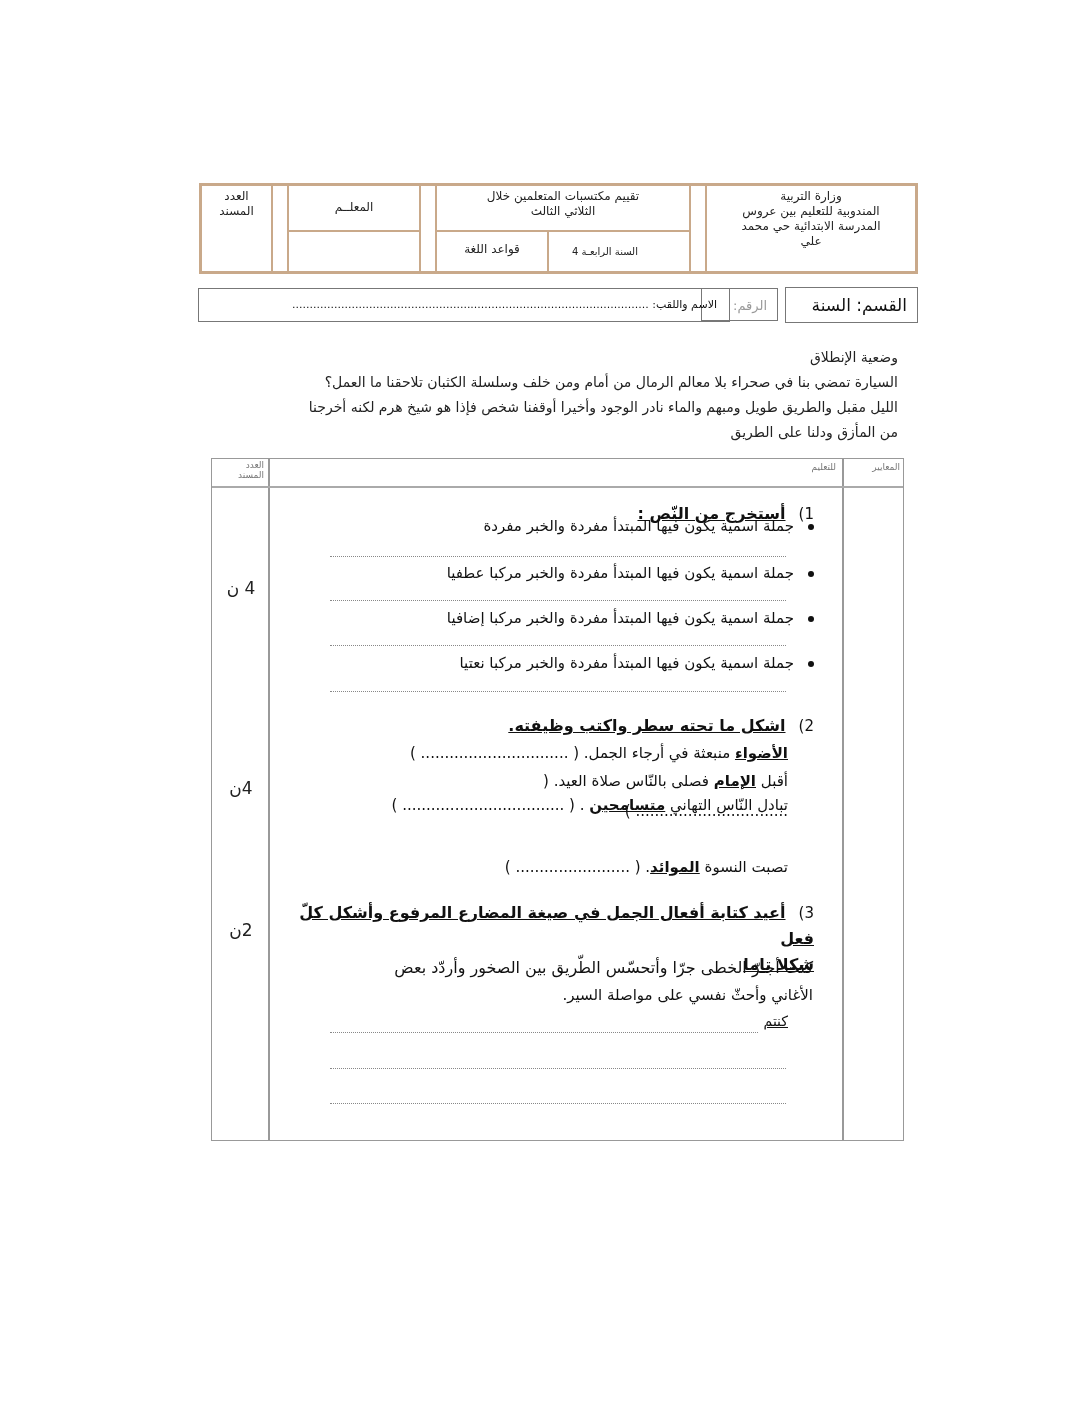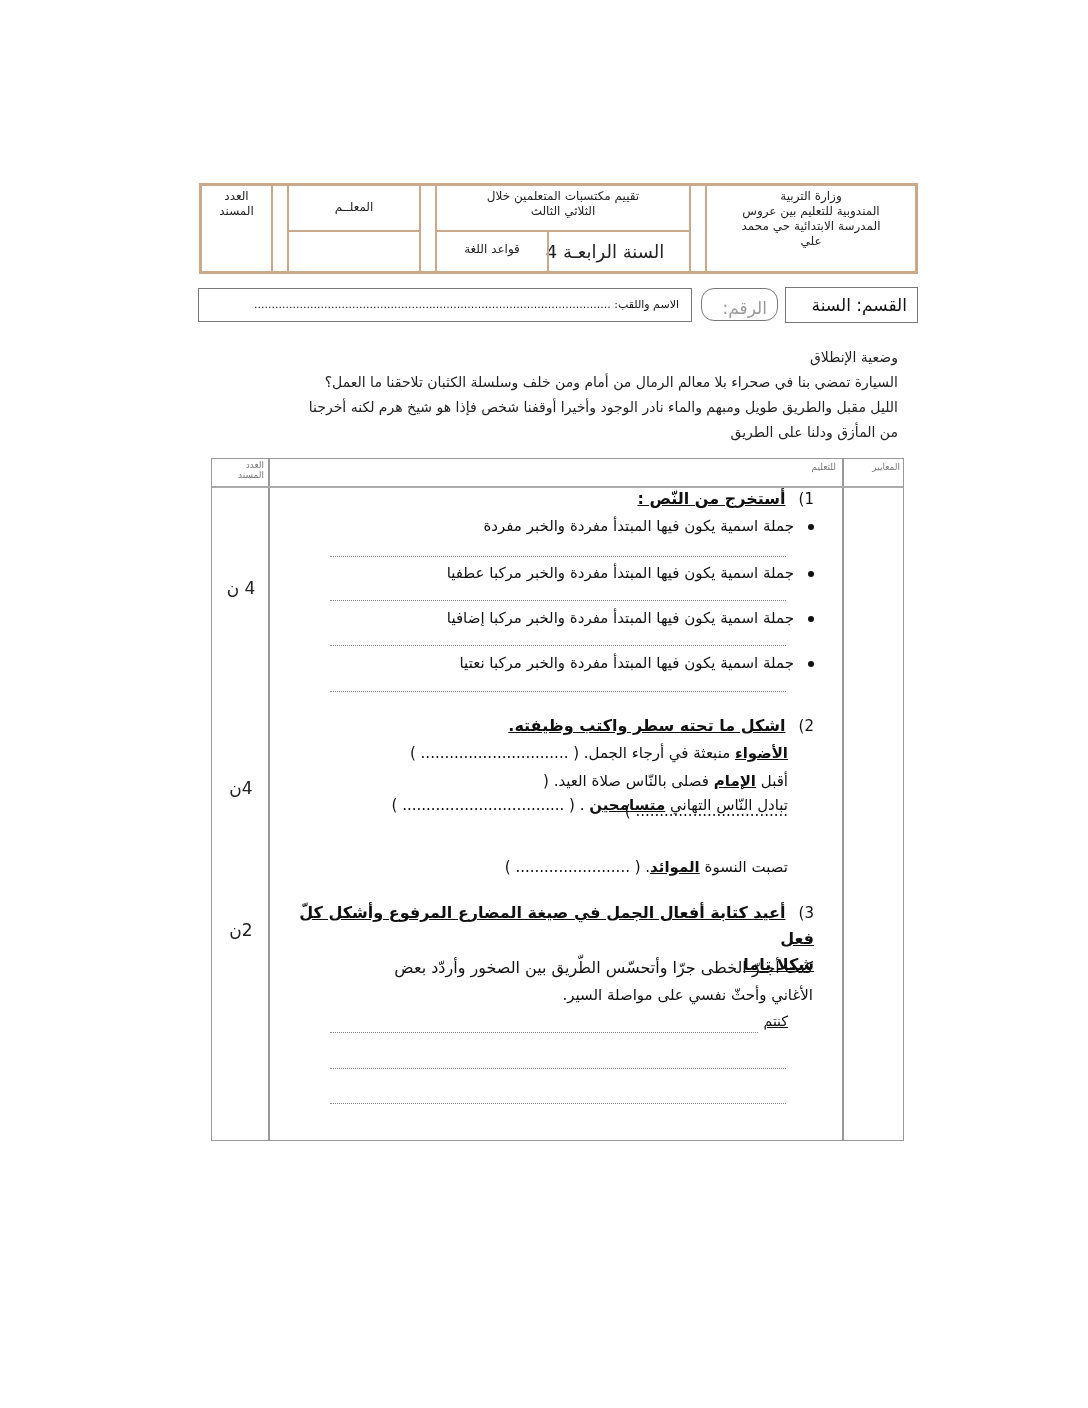--- a/index.html
+++ b/index.html
@@ -10,22 +10,22 @@
   .hdr { position: absolute; left: 199px; top: 183px; width: 719px; height: 91px;
          border: 3px solid #c9a98a; box-sizing: border-box; direction: rtl; }
   .hdr .cell { position: absolute; top: 0; bottom: 0; box-sizing: border-box; }
   .hdr .vline { position: absolute; top: 0; bottom: 0; width: 2px; background: #c9a98a; }
   .hdr .hline { position: absolute; height: 2px; background: #c9a98a; }
   .hdr .txt { font-size: 12px; line-height: 15px; text-align: center; color: #222; }
 
   
   .infobox { position: absolute; border: 1.5px solid #777; box-sizing: border-box; direction: rtl; }
   .info-class { left: 785px; top: 287px; width: 133px; height: 36px; font-size: 17px; }
-  .info-num   { left: 701px; top: 288px; width: 77px;  height: 33px; font-size: 17px; color: #999; border-radius: 13px; }
-  .info-name  { left: 198px; top: 288px; width: 494px; height: 34px; font-size: 11px; }
+  .info-num   { left: 701px; top: 288px; width: 77px;  height: 33px; font-size: 13px; color: #999; }
+  .info-name  { left: 198px; top: 288px; width: 532px; height: 34px; font-size: 11px; }
 
   
   .intro { position: absolute; left: 200px; top: 345px; width: 698px; direction: rtl;
            font-size: 14px; line-height: 25px; color: #222; text-align: right; }
 
   
   .main { position: absolute; left: 211px; top: 458px; width: 693px; height: 683px;
           border: 1.5px solid #999; box-sizing: border-box; }
   .main .v { position: absolute; top: 0; bottom: 0; width: 1.5px; background: #999; }
   .main .h { position: absolute; left: 0; right: 0; height: 1.5px; background: #aaa; }
@@ -55,21 +55,21 @@
     <div>علي</div>
   </div>
   <div class="vline" style="right:208px;"></div>
   <div class="vline" style="right:224px;"></div>
 
   <div class="cell txt" style="right:226px;width:252px;height:44px;padding-top:3px;">
     <div>تقييم مكتسبات المتعلمين خلال</div>
     <div>الثلاثي الثالث</div>
   </div>
   <div class="hline" style="right:226px;width:252px;top:44px;"></div>
-  <div class="cell txt" style="right:226px;width:168px;top:46px;padding-top:12px;font-size:18px;">
+  <div class="cell txt" style="right:226px;width:168px;top:46px;padding-top:12px;font-size:10px;">
     <span>السنة الرابعـة 4</span>
   </div>
   <div class="vline" style="right:366px;top:46px;"></div>
   <div class="cell txt" style="right:368px;width:110px;top:46px;padding-top:10px;">
     <span>قواعد اللغة</span>
   </div>
   <div class="vline" style="right:478px;"></div>
   <div class="vline" style="right:494px;"></div>
 
   <div class="cell txt" style="right:496px;width:130px;height:44px;padding-top:14px;">
@@ -112,21 +112,21 @@
   <div class="colhead" style="left:4px;top:1px;width:48px;text-align:right;">
     <div>العدد</div>
     <div>المسند</div>
   </div>
 </div>
 
 <div class="score" style="top:578px;">4 ن</div>
 <div class="score" style="top:778px;">4ن</div>
 <div class="score" style="top:920px;">2ن</div>
 
-<div class="q" style="right:274px;top:489px;">
+<div class="q" style="right:274px;top:504px;">
   <span class="qnum">1)</span>
   <span class="qtitle">أستخرج من النّص :</span>
 </div>
 
 <div class="bullet-line" style="right:274px;top:517px;">
   <span class="dot"></span><span>جملة اسمية يكون فيها المبتدأ مفردة والخبر مفردة</span>
 </div>
 <div class="dotted" style="left:330px;width:456px;top:556px;"></div>
 
 <div class="bullet-line" style="right:274px;top:564px;">

